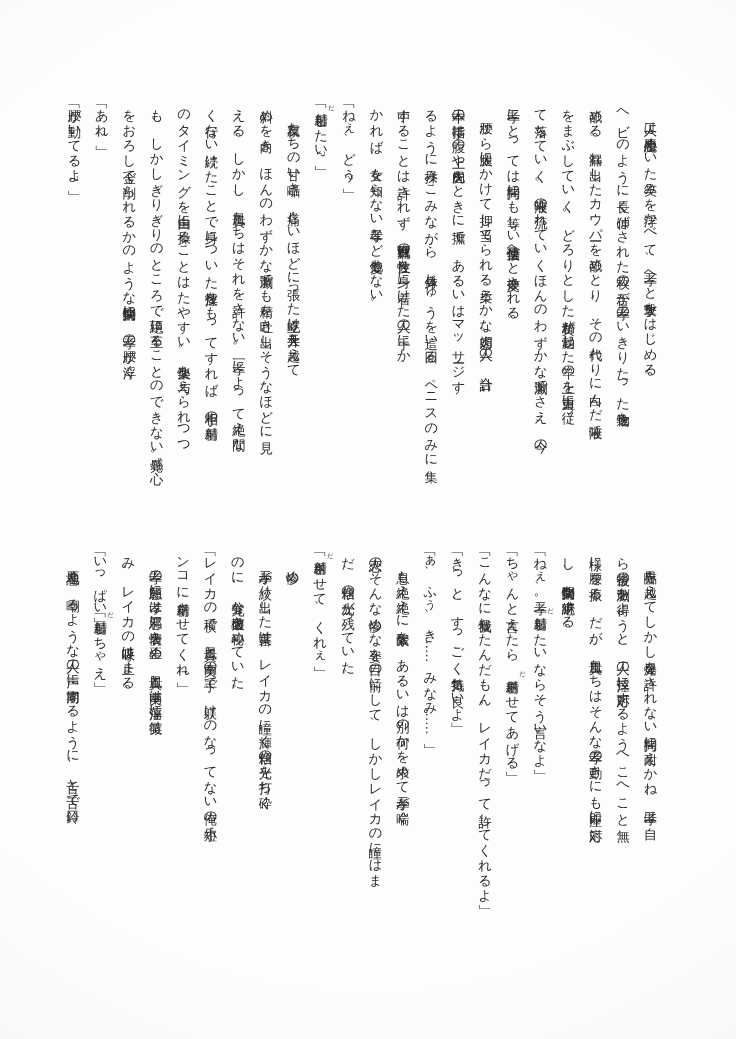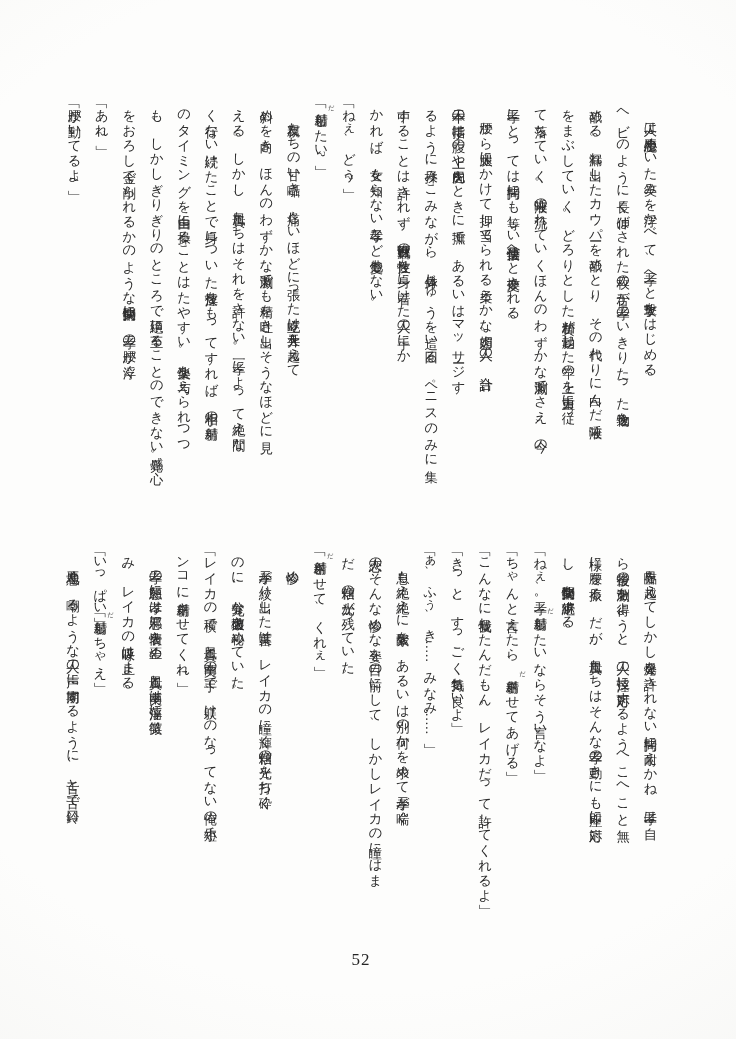--- a/index.html
+++ b/index.html
@@ -101,14 +101,13 @@
       <div class="line indent">惨め。</div>
       <div class="line indent">孝二が絞り出した言葉は、レイカの瞳に輝く信頼の光を打ち砕く</div>
       <div class="line">のに、充分な破壊力を秘めていた。</div>
       <div class="line">「レイカの横で、風貴と美南の手で、躾けのなってない俺の短小チ</div>
       <div class="line">ンコに射精させてくれ!」</div>
       <div class="line indent">孝二の懇願に一孝は邪悪に表情を歪め、風貴と美南は淫蕩に微笑</div>
       <div class="line">み、レイカの呼吸は止まる。</div>
       <div class="line">「いっぱい」「<ruby>射精<rt>だ</rt></ruby>しちゃえ」</div>
       <div class="line indent">意地悪く、嘲るような二人の声に同期するように、舌と舌で鈴口</div>
     </div>
-  <div class="page-number">52</div>
 </div>
 
 </body></html>

